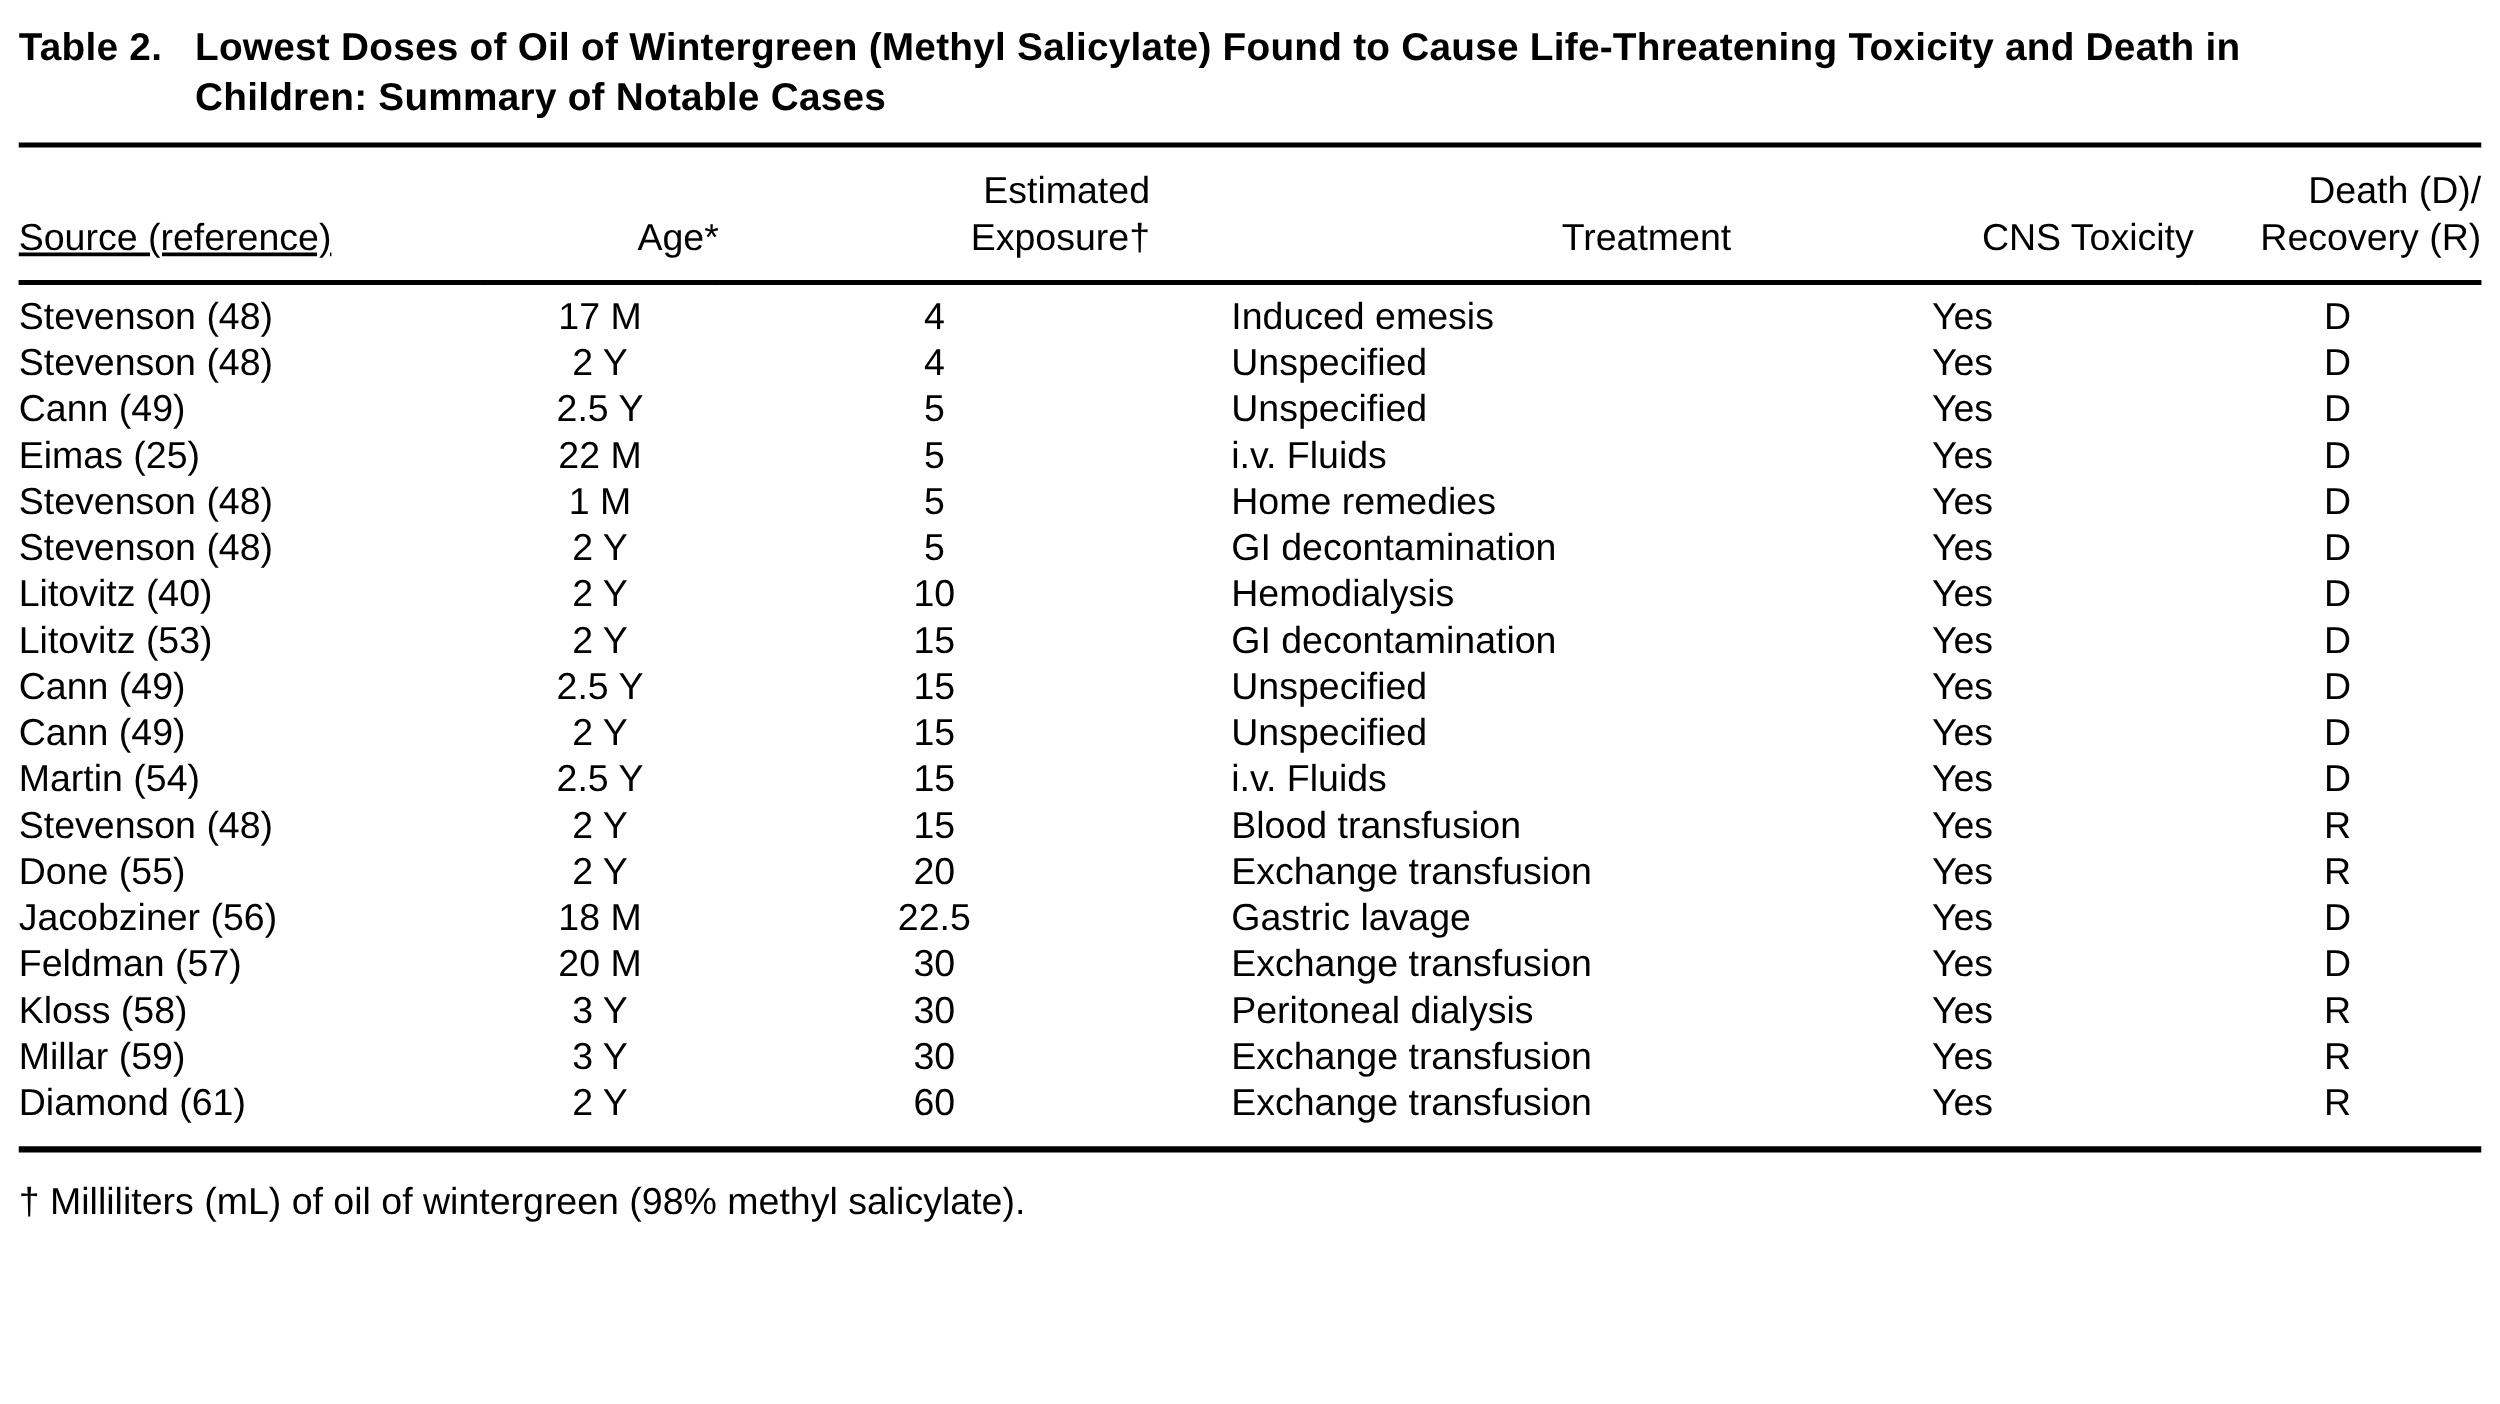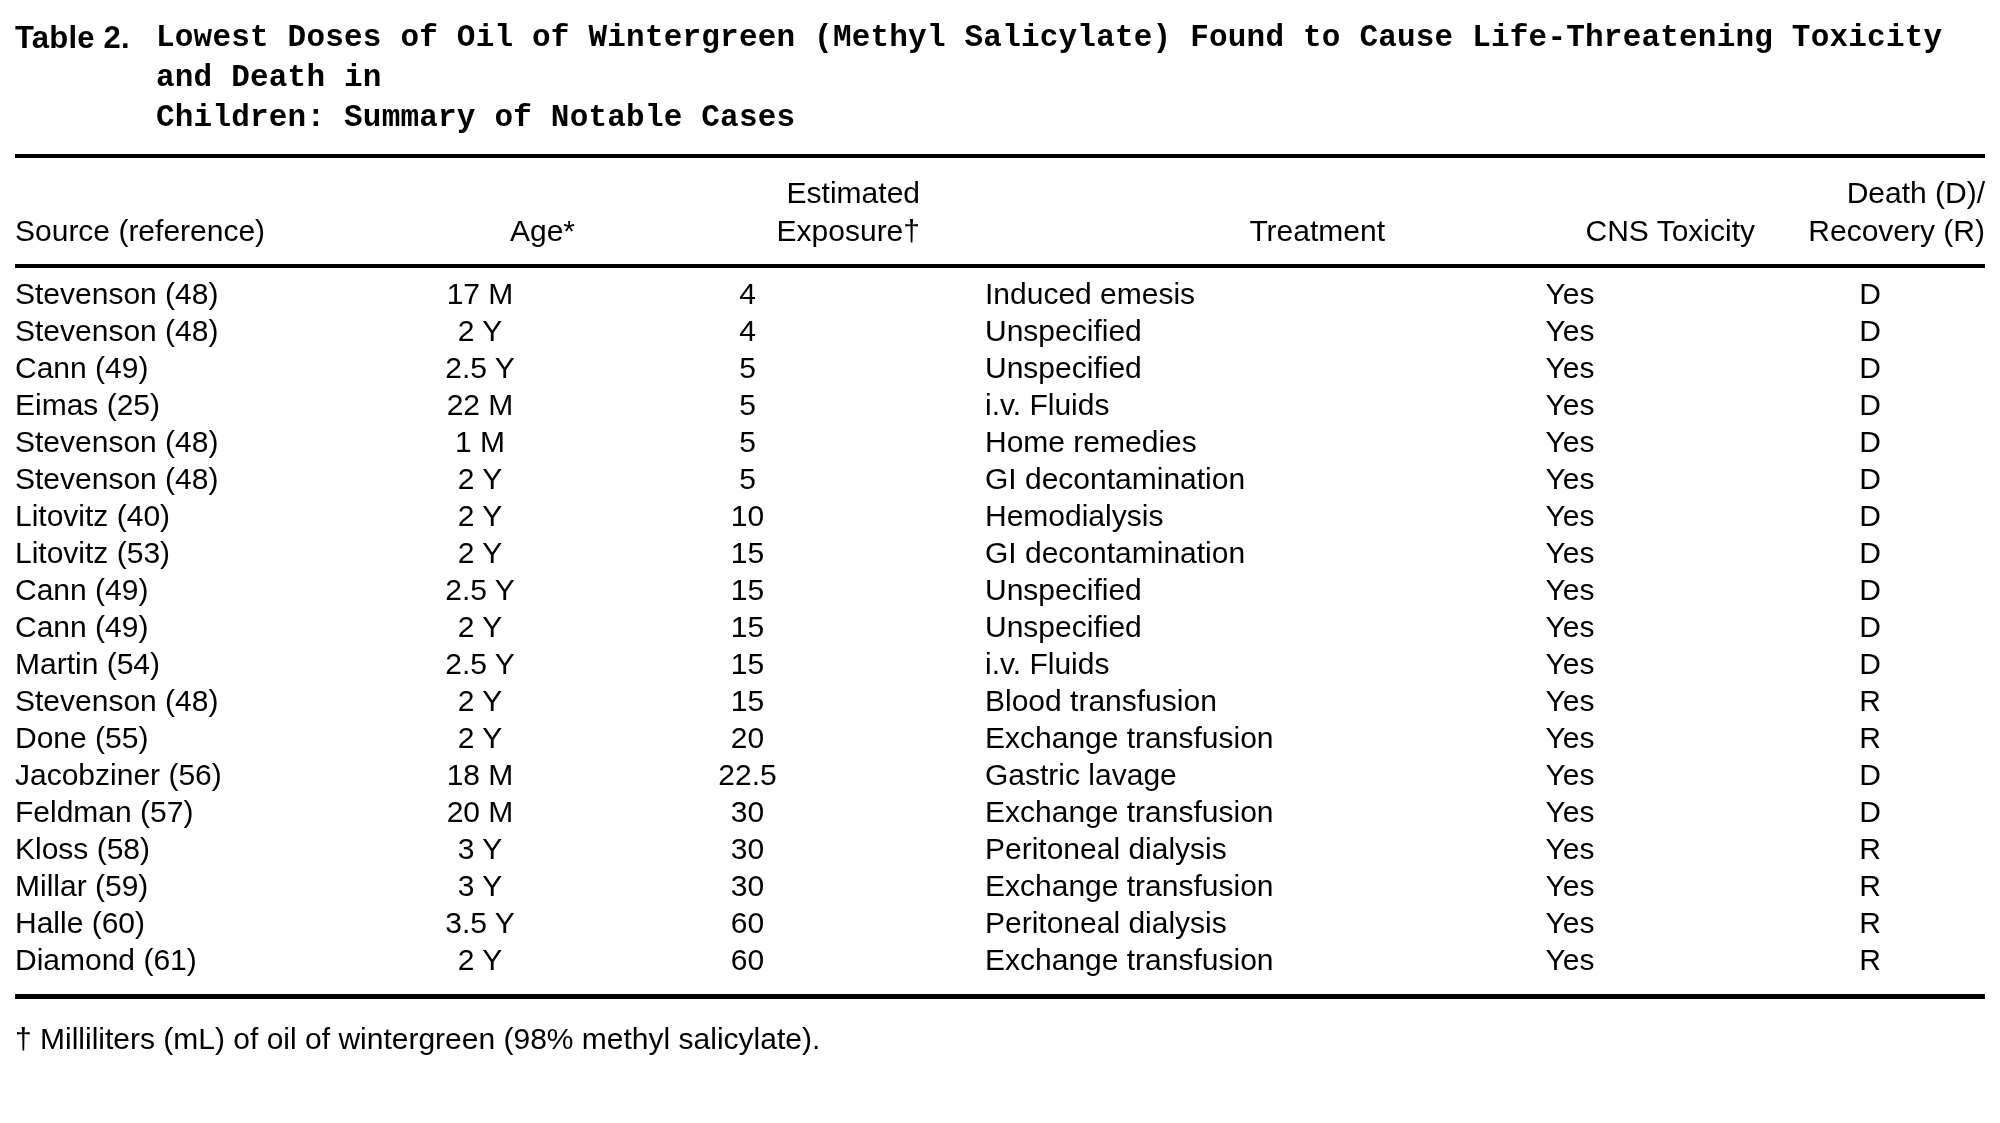--- a/index.html
+++ b/index.html
@@ -24,21 +24,21 @@
     align-items: flex-start;
     font-weight: bold;
     font-size: 31px;
     line-height: 40px;
     letter-spacing: 0.2px;
   }
   .caption-label {
     flex: 0 0 auto;
     min-width: 141px;
   }
-  .caption-title { flex: 1 1 auto; font-family: Liberation Mono, monospace; }
+  .caption-title { flex: 1 1 auto; }
   
   .hrule {
     width: 1970px;
     background: #000000;
     border: none;
   }
   .rule-top { height: 4px; margin-top: 16px; }
   .rule-bottom { height: 5px; }
   
   table.data-table {
@@ -53,21 +53,21 @@
   col.c4 { width: 465px; }
   col.c5 { width: 370px; }
   col.c6 { width: 230px; }
   thead td {
     vertical-align: bottom;
     padding: 16px 0 14px 0;
     font-size: 30px;
     line-height: 38px;
     text-align: right;
   }
-  thead td:nth-child(1) { text-align: left; }
+  thead td:nth-child(1) { text-align: left; text-decoration: underline; }
   thead .hline { min-height: 0; }
   tbody td {
     font-size: 30px;
     line-height: 37px;
     height: 37px;
     padding: 0;
     white-space: nowrap;
     text-align: center;
   }
   tbody tr:first-child td { padding-top: 7px; }
@@ -264,28 +264,20 @@
         </tr>
         <tr>
           <td>Millar (59)</td>
           <td>3 Y</td>
           <td>30</td>
           <td>Exchange transfusion</td>
           <td>Yes</td>
           <td>R</td>
         </tr>
         <tr>
-          <td>Halle (60)</td>
-          <td>3.5 Y</td>
-          <td>60</td>
-          <td>Peritoneal dialysis</td>
-          <td>Yes</td>
-          <td>R</td>
-        </tr>
-        <tr>
           <td>Diamond (61)</td>
           <td>2 Y</td>
           <td>60</td>
           <td>Exchange transfusion</td>
           <td>Yes</td>
           <td>R</td>
         </tr>
       </tbody>
   </table>
 

